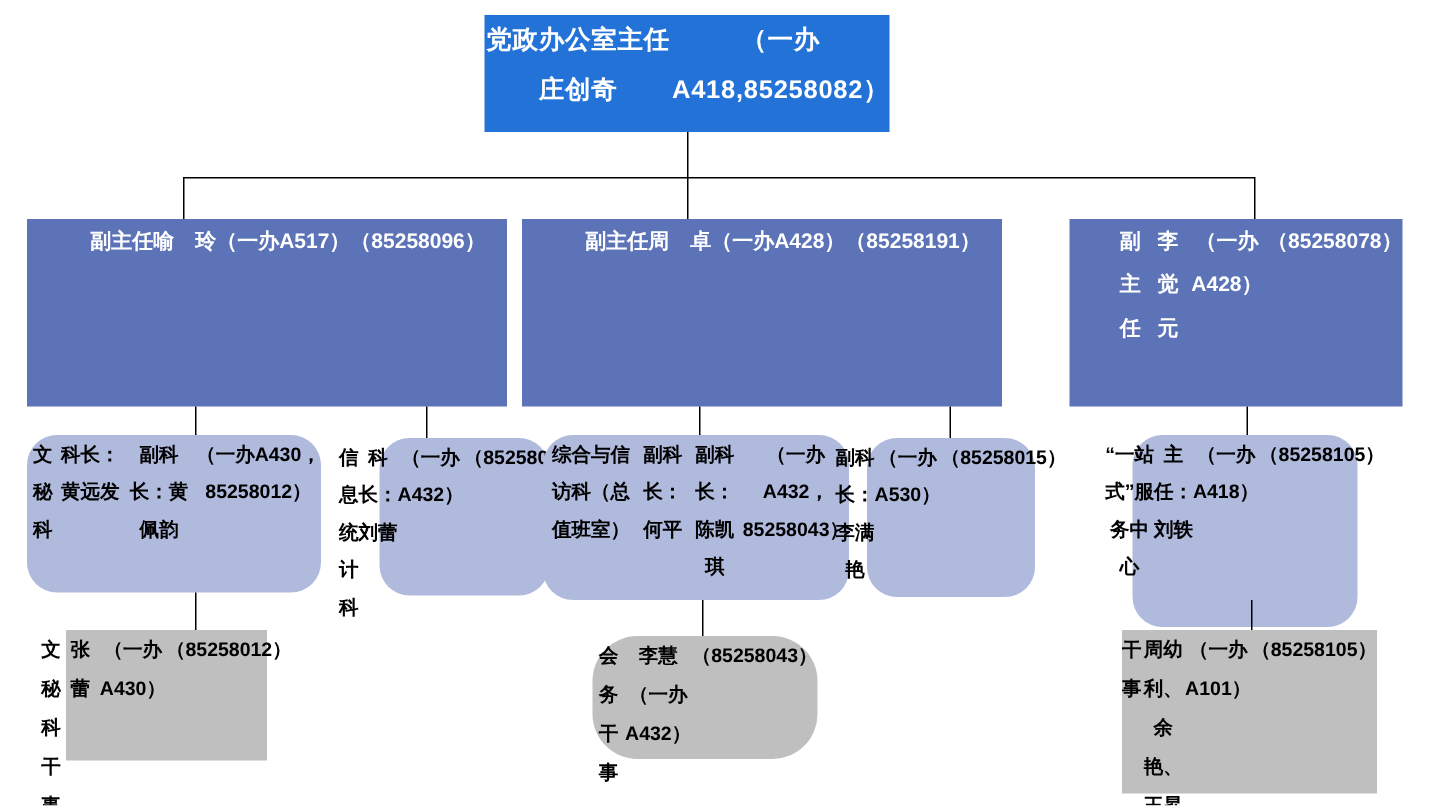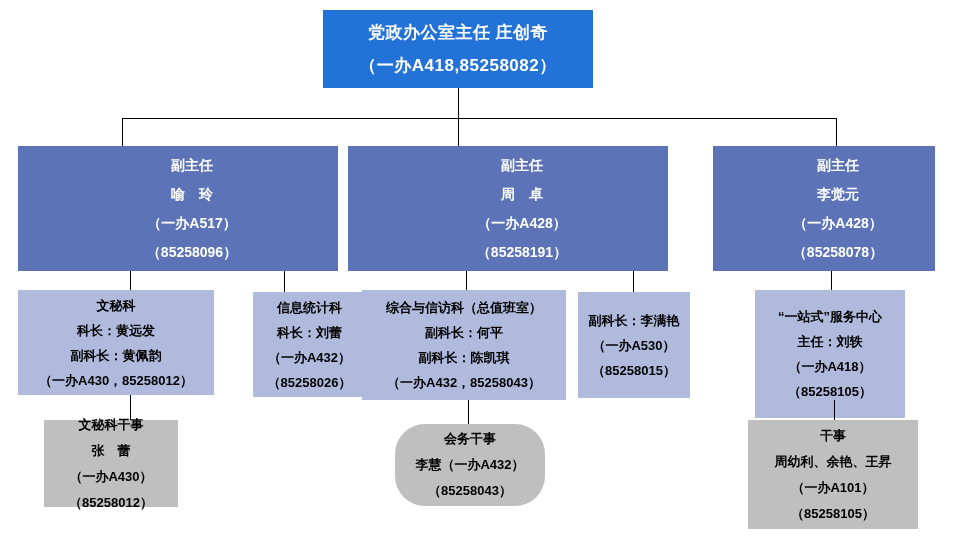--- a/index.html
+++ b/index.html
@@ -6,26 +6,26 @@
   .canvas{
     position:relative;
     width:955px;height:537px;
     background:#ffffff;
     font-family:"Liberation Sans","DejaVu Sans",sans-serif;
     font-weight:bold;
     overflow:hidden;
   }
   .node{
     position:absolute;
-    display:flex;flex-direction:column;justify-content:center;
+    display:flex;flex-direction:row;justify-content:center;
     text-align:center;box-sizing:border-box;
   }
   .l1{background:var(--l1,#2272d8);color:#ffffff;}
   .l2{background:var(--l2,#5c73b7);color:#ffffff;padding-left:28px;}
-  .l3{background:var(--l3,#b0badd);color:#000000;}
+  .l3{background:var(--l3,#b0badd);color:#000000;border-radius:20px;}
   .l4{background:var(--l4,#bfbfbf);color:#000000;}
   .l1 .ln{font-size:17px;line-height:33px;letter-spacing:0.5px;}
   .l2 .ln{font-size:14px;line-height:29px;}
   .l3 .ln{font-size:13px;line-height:25px;}
   .l4 .ln{font-size:13px;line-height:26px;}
   .v{position:absolute;width:1px;background:var(--line,#000);}
   .h{position:absolute;height:1px;background:var(--line,#000);}
 </style>
 </head>
 <body>

